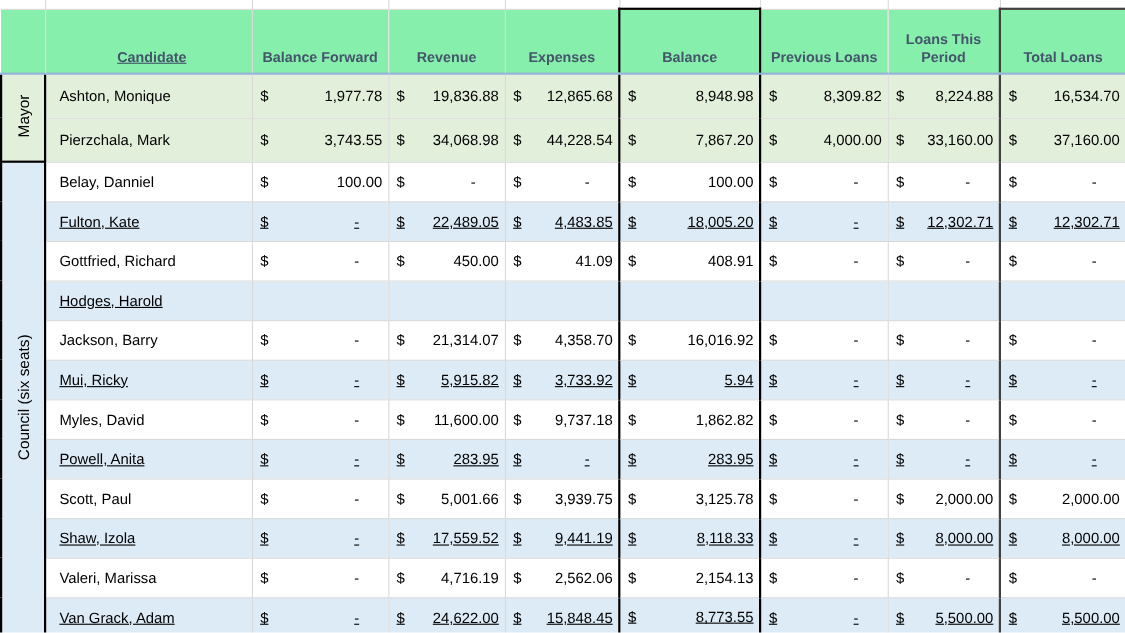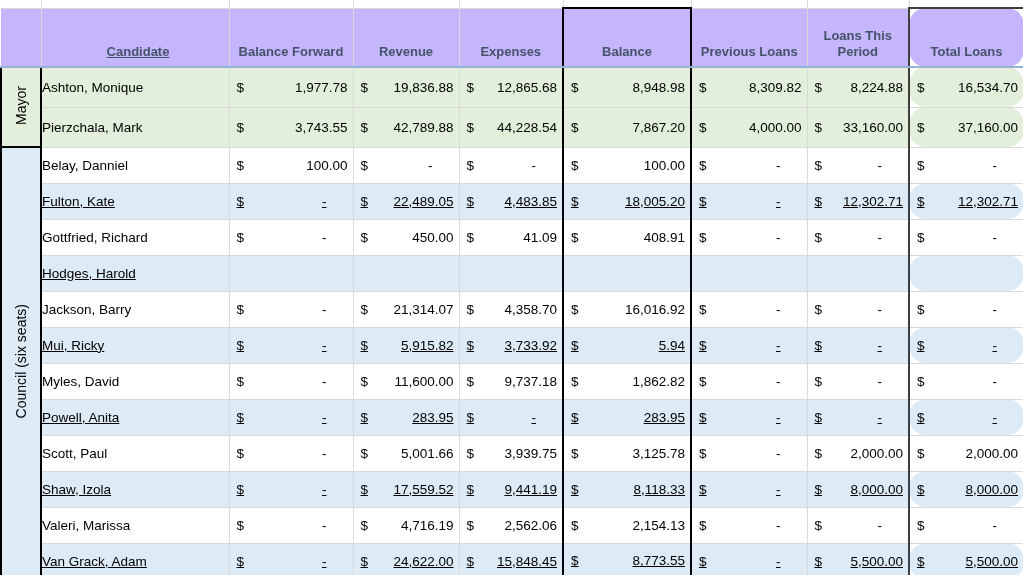--- a/index.html
+++ b/index.html
@@ -3,39 +3,39 @@
 <meta charset="utf-8">
 <style>
   html,body{margin:0;padding:0;background:#fff;}
   body{width:1023px;height:575px;overflow:hidden;font-family:"Liberation Sans",sans-serif;}
   table{border-collapse:collapse;table-layout:fixed;width:1023px;}
   td,th{padding:0;border-right:1px solid #D9D9D9;border-bottom:1px solid #D9D9D9;overflow:hidden;white-space:nowrap;}
   
   tr.sliver-top td{height:7px;background:#fff;}
   
   tr.header-row th{height:51px;vertical-align:bottom;font-size:13px;font-weight:bold;color:#44546A;
-    text-align:center;padding-bottom:6px;background:#c4b5fd;border-bottom:2px solid #95B3D7;line-height:1.25;white-space:normal;}
+    text-align:center;padding-bottom:6px;background:#86efac;border-bottom:2px solid #95B3D7;line-height:1.25;white-space:normal;}
   th.h-candidate{text-align:left;padding-left:6px;text-decoration:underline;}
   th.corner{border-bottom:none;}
   
   tbody td{font-size:13.5px;color:#000;vertical-align:middle;}
   tr.mayor{height:40px;background:#E2EFDA;}
   tr.c-even{height:36px;background:#FFFFFF;}
   tr.c-odd{height:36px;background:#DDEBF7;text-decoration:underline;}
-  td.candidate{padding-left:0;}
+  td.candidate{padding-left:12px;}
   
   td.group-label{border:2px solid #000;text-align:center;vertical-align:middle;}
   .g-mayor{background:#E2EFDA;}
   .g-council{background:#DDEBF7;}
   .rot{writing-mode:vertical-rl;transform:rotate(180deg);display:inline-block;font-size:14px;color:#000;}
   
   .col-balance{border-left:2px solid #000;border-right:2px solid #000;}
   th.col-balance{border-top:2px solid #000;margin-top:36px;}
   tbody tr:last-child td.col-balance{border-bottom:2px solid #000;}
-  .col-total{border-left:2px solid #3F3F3F;border-right:2px solid #3F3F3F;border-radius:17px;}
+  .col-total{border-left:2px solid #3F3F3F;border-right:2px solid #3F3F3F;}
   th.col-total{border-top:2px solid #3F3F3F;}
   
   .m{display:flex;justify-content:space-between;align-items:center;padding:0 5px 0 7px;}
   .amt.dash{margin-right:21px;}
 </style>
 </head>
 <body>
 
 <div>
   <table>
@@ -125,21 +125,21 @@
           <td class="candidate">Pierzchala, Mark</td>
           <td class="money">
             <div class="m">
               <span class="cur">$</span>
               <span class="amt">3,743.55</span>
             </div>
           </td>
           <td class="money">
             <div class="m">
               <span class="cur">$</span>
-              <span class="amt">42,789.88</span>
+              <span class="amt">34,068.98</span>
             </div>
           </td>
           <td class="money">
             <div class="m">
               <span class="cur">$</span>
               <span class="amt">44,228.54</span>
             </div>
           </td>
           <td class="money col-balance">
             <div class="m">

